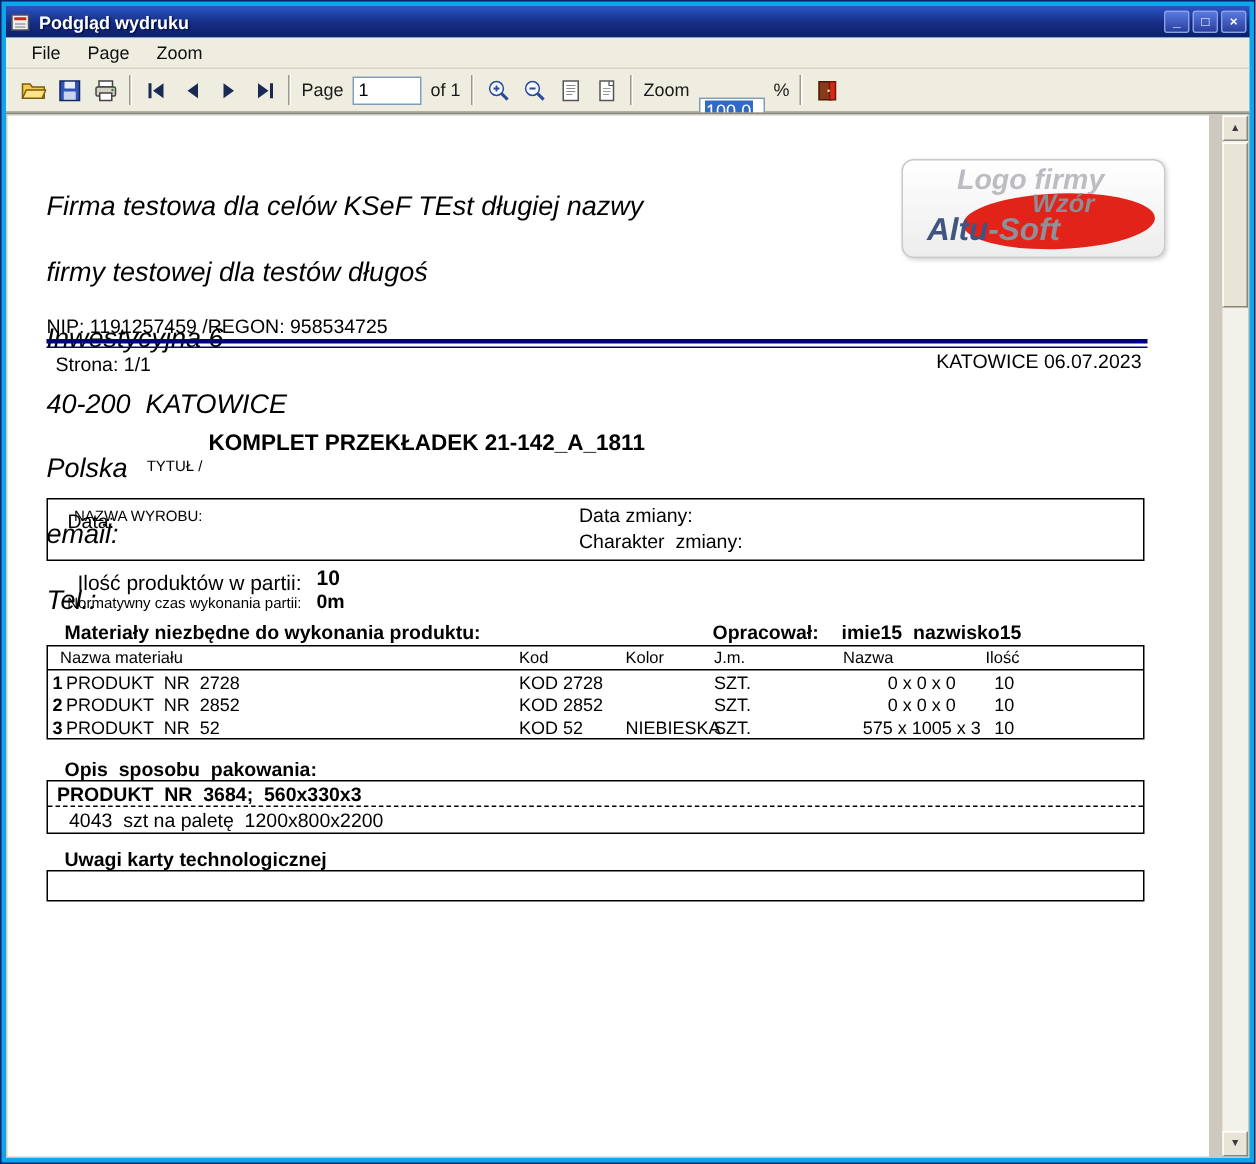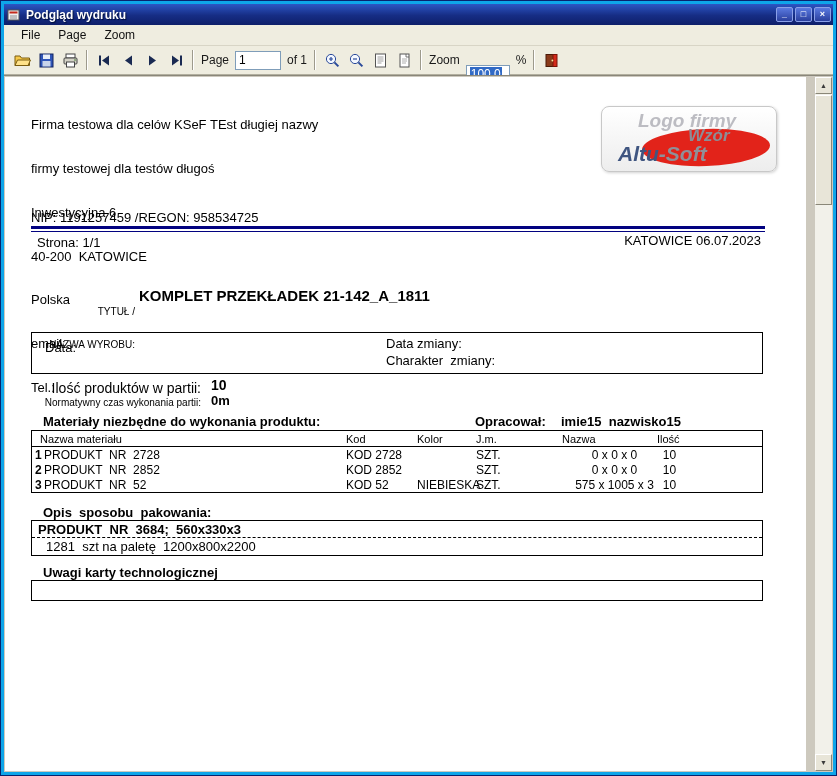--- a/index.html
+++ b/index.html
@@ -223,21 +223,21 @@
             <rect x="10" y="2.5" width="4" height="12" fill="#d42a1a" stroke="#7a1408"></rect>
             <circle cx="9.4" cy="8.5" r="0.9" fill="#f8e8a0"></circle>
           </svg>
     </span>
       </div>
   </div>
 
   <div class="client">
     <div class="page">
 
-      <div class="t" style="left:26px; top:12px; font-size:13px; line-height:14.6px;">
+      <div class="t" style="left:26px; top:24px; font-size:18px; line-height:14.6px;font-style:italic;">
         <div data-bind="document.company_lines.0">Firma testowa dla celów KSeF TEst długiej nazwy</div>
         <div data-bind="document.company_lines.1">firmy testowej dla testów długoś</div>
         <div data-bind="document.company_lines.2">Inwestycyjna 6</div>
         <div data-bind="document.company_lines.3">40-200  KATOWICE</div>
         <div data-bind="document.company_lines.4">Polska</div>
         <div data-bind="document.company_lines.6">email:</div>
         <div data-bind="document.company_lines.5">Tel.:</div>
       </div>
 
       <div class="logo-box">
@@ -311,21 +311,21 @@
           <span class="c-color" data-bind="document.materials.rows.2.color">NIEBIESKA</span>
           <span class="c-unit" data-bind="document.materials.rows.2.unit">SZT.</span>
           <span class="c-dim" data-bind="document.materials.rows.2.dimensions">575 x 1005 x 3</span>
           <span class="c-qty" data-bind="document.materials.rows.2.quantity">10</span>
         </div>
       </div>
 
       <div class="t" style="left:38px; top:428px; font-size:13px; font-weight:bold;" data-bind="document.packing.header">Opis  sposobu  pakowania:</div>
       <div class="box" style="left:26px; top:443px; width:732px;">
         <div class="rline" style="height:17px; border-bottom:1px dashed #000; font-size:13px; font-weight:bold; padding:1px 0 0 6px;" data-bind="document.packing.item">PRODUKT  NR  3684;  560x330x3</div>
-        <div class="rline" style="height:17px; font-size:13px; padding:1px 0 0 14px;" data-bind="document.packing.detail">1281  szt na paletę  1200x800x2200</div>
+        <div class="rline" style="height:17px; font-size:13px; padding:1px 0 0 14px;" data-bind="document.packing.detail">4043  szt na paletę  1200x800x2200</div>
       </div>
 
       <div class="t" style="left:38px; top:488px; font-size:13px; font-weight:bold;" data-bind="document.notes_header">Uwagi karty technologicznej</div>
       <div class="box" style="left:26px; top:503px; width:732px; height:21px;"></div>
 
     </div>
 
     <div class="vscroll">
       <div class="sbtn sb-up" data-bind="glyphs.scroll_up">▲</div>
       <div class="sthumb"></div>

